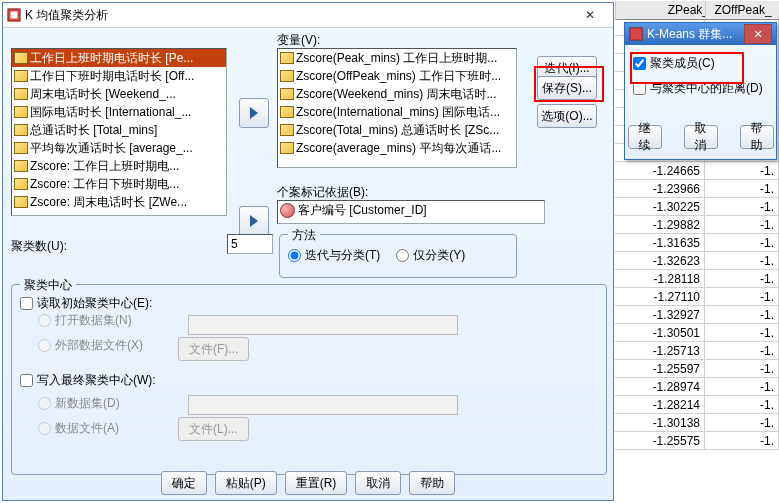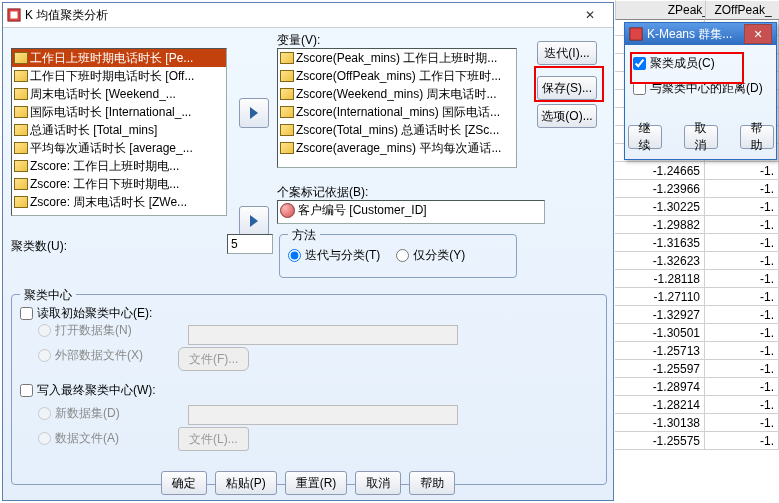--- a/index.html
+++ b/index.html
@@ -393,54 +393,54 @@
             <input type="radio" checked="" style="">
             <span>迭代与分类(T)</span>
           </label>
         <label class="radio">
             <input type="radio" style="">
             <span>仅分类(Y)</span>
           </label>
       </div>
     </div>
 
-    <div class="fieldset" style="position:absolute;left:8px;top:266px;width:596px;height:191px;">
+    <div class="fieldset" style="position:absolute;left:8px;top:256px;width:596px;height:191px;">
       <span class="legend">聚类中心</span>
       <label class="check" style="margin-top:4px;">
           <input type="checkbox" style="">
           <span>读取初始聚类中心(E):</span>
         </label>
       <label class="radio disabled" style="margin-left:18px;margin-top:0;">
           <input type="radio" disabled="" style="">
           <span>打开数据集(N)</span>
         </label>
       <div class="textinput-ro" style="position:absolute;left:176px;top:30px;width:270px;"></div>
       <label class="radio disabled" style="margin-left:18px;margin-top:8px;">
           <input type="radio" disabled="" style="">
           <span>外部数据文件(X)</span>
         </label>
-      <div class="btn disabled" style="position:absolute;left:166px;top:52px;border-radius:6px;">文件(F)...</div>
+      <div class="btn disabled" style="position:absolute;left:166px;top:52px;">文件(F)...</div>
 
       <label class="check" style="margin-top:18px;">
           <input type="checkbox" style="">
           <span>写入最终聚类中心(W):</span>
         </label>
       <label class="radio disabled" style="margin-left:18px;margin-top:6px;">
           <input type="radio" disabled="" style="">
           <span>新数据集(D)</span>
         </label>
       <div class="textinput-ro" style="position:absolute;left:176px;top:110px;width:270px;"></div>
       <label class="radio disabled" style="margin-left:18px;margin-top:8px;">
           <input type="radio" disabled="" style="">
           <span>数据文件(A)</span>
         </label>
       <div class="btn disabled" style="position:absolute;left:166px;top:132px;">文件(L)...</div>
     </div>
 
-    <div class="side-btn" style="position:absolute;left:534px;top:13px;">迭代(I)...</div>
+    <div class="side-btn" style="position:absolute;left:534px;top:28px;">迭代(I)...</div>
     <div class="side-btn" style="position:absolute;left:534px;top:48px;">保存(S)...</div>
     <div class="side-btn" style="position:absolute;left:534px;top:76px;">选项(O)...</div>
 
     <div style="position:absolute;left:0;right:0;bottom:6px;display:flex;gap:8px;justify-content:center;">
       <div class="btn">确定</div>
       <div class="btn">粘贴(P)</div>
       <div class="btn">重置(R)</div>
       <div class="btn">取消</div>
       <div class="btn">帮助</div>
     </div>

